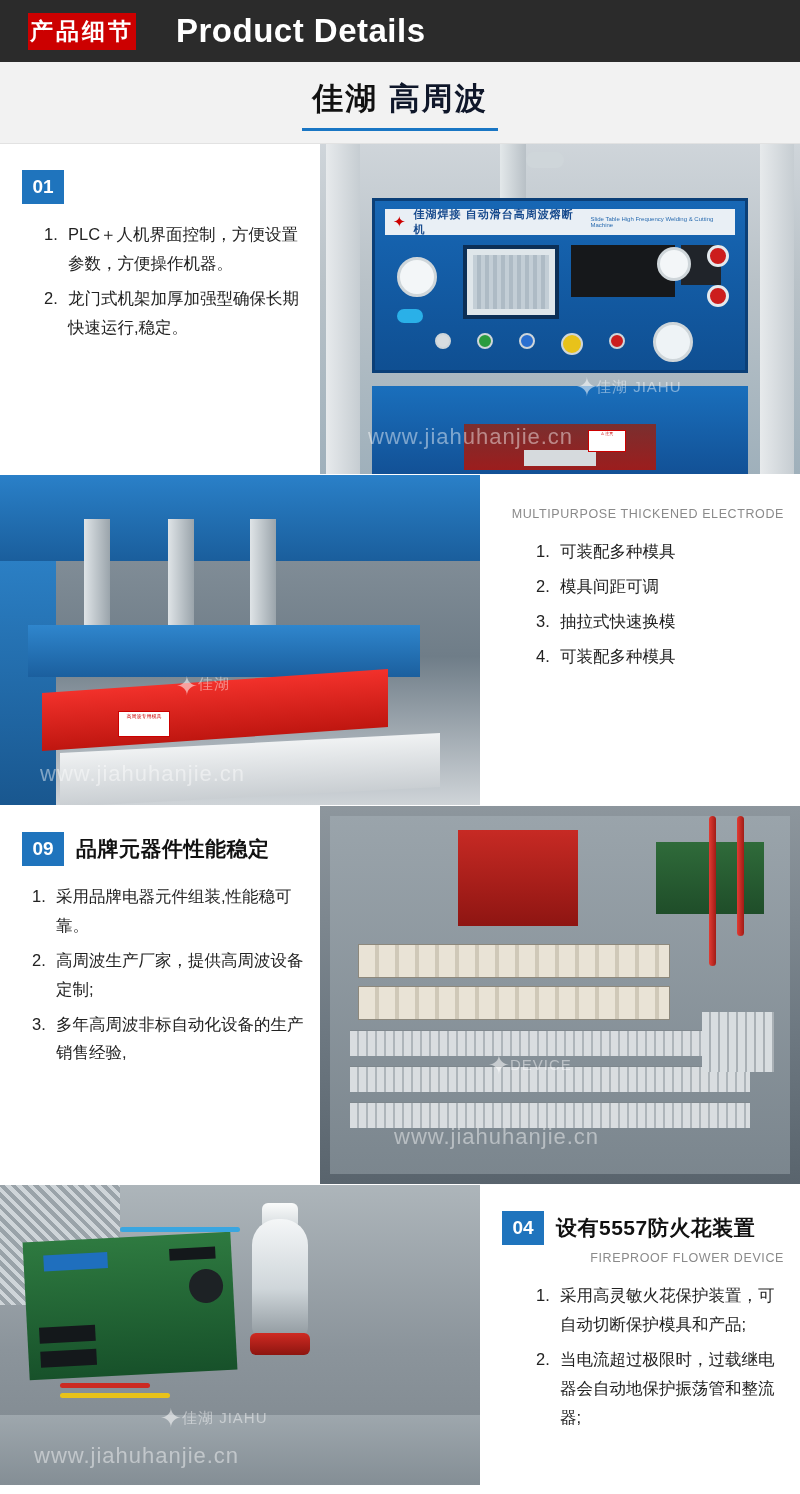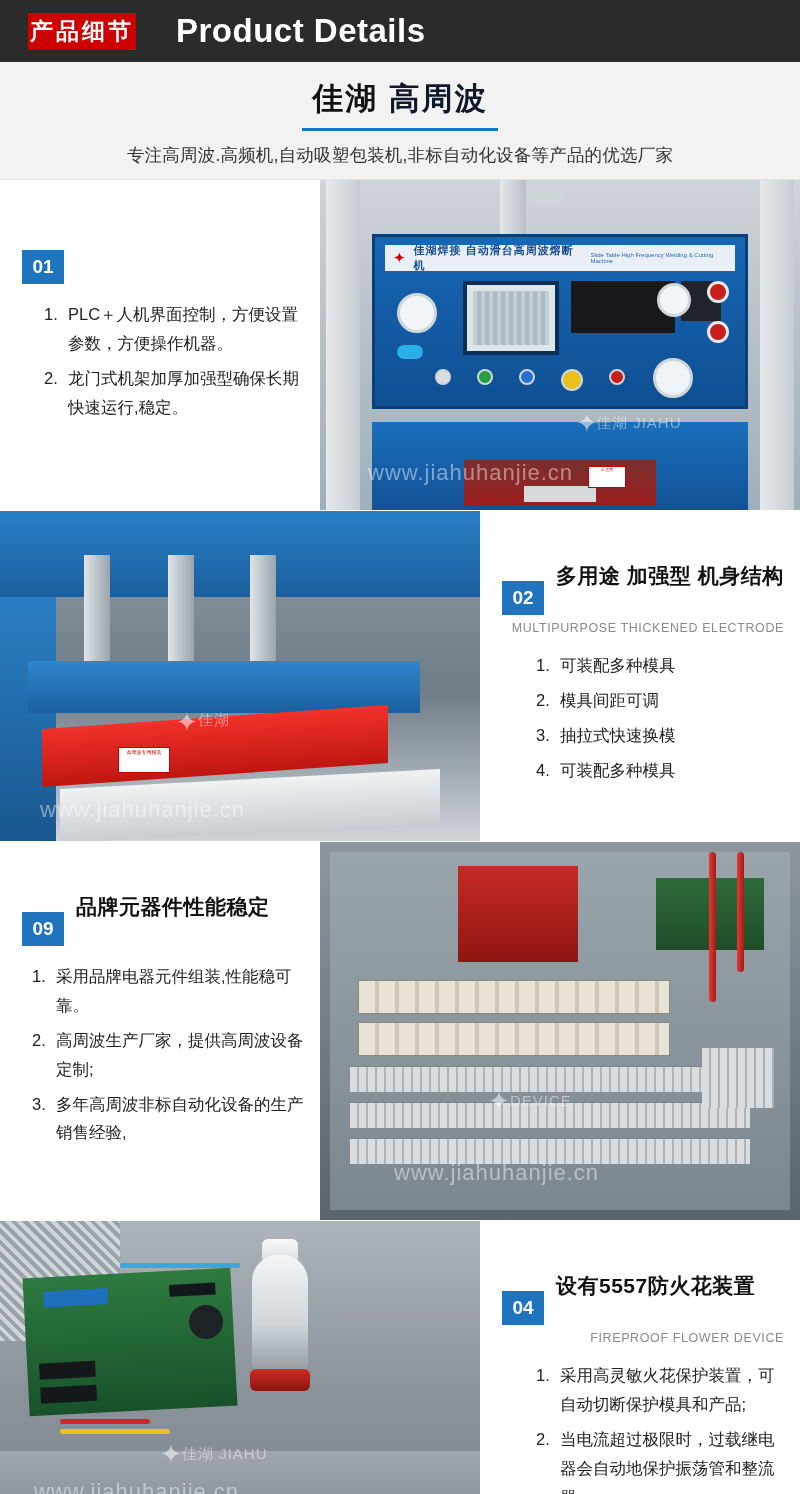--- a/index.html
+++ b/index.html
@@ -94,21 +94,20 @@
     background: #1f74bd;
     color: #fff;
     font-size: 19px;
     font-weight: bold;
     width: 42px;
     height: 34px;
     display: flex;
     align-items: center;
     justify-content: center;
     flex: 0 0 42px;
-    margin-top: 44px;
   }
   .title-cn {
     font-size: 21px;
     font-weight: bold;
     color: #111;
     letter-spacing: 0.5px;
   }
   .title-en {
     font-size: 12.5px;
     color: #8a8a8a;
@@ -317,21 +316,20 @@
   <div class="header">
     <div class="header-badge">产品细节</div>
     <div class="header-title">Product Details</div>
   </div>
 
   <div class="brand-band">
     <div class="brand-line">
       <span class="brand-dark">佳湖</span>
       <span class="brand-blue">高周波</span>
     </div>
-    <div class="brand-sub">专注高周波.高频机,自动吸塑包装机,非标自动化设备等产品的优选厂家</div>
   </div>
 
   <div class="row" style="height:330px;">
     <div class="text-col">
       <div class="head-line">
         <div class="num">01</div>
       </div>
       <ol class="points">
         <li><span class="idx">1.</span><span>PLC＋人机界面控制，方便设置参数，方便操作机器。</span></li>
         <li><span class="idx">2.</span><span>龙门式机架加厚加强型确保长期快速运行,稳定。</span></li>
@@ -377,24 +375,20 @@
         <span class="logo-star" style="left:256px;top:228px;">✦</span>
         <span class="wm" style="left:276px;top:234px;font-size:15px;">佳湖 JIAHU</span>
         <span class="wm" style="left:48px;top:280px;">www.jiahuhanjie.cn</span>
       </div>
     </div>
   </div>
   <div class="divider"></div>
 
   <div class="row rev" style="height:330px;">
     <div class="text-col">
-      <div class="head-line">
-        <div class="num">02</div>
-        <div class="title-cn">多用途 加强型 机身结构</div>
-      </div>
       <div class="title-en">MULTIPURPOSE THICKENED ELECTRODE</div>
       <ol class="points indent">
         <li><span class="idx">1.</span><span>可装配多种模具</span></li>
         <li><span class="idx">2.</span><span>模具间距可调</span></li>
         <li><span class="idx">3.</span><span>抽拉式快速换模</span></li>
         <li><span class="idx">4.</span><span>可装配多种模具</span></li>
       </ol>
     </div>
     <div class="img-col">
       <div class="photo p2">

